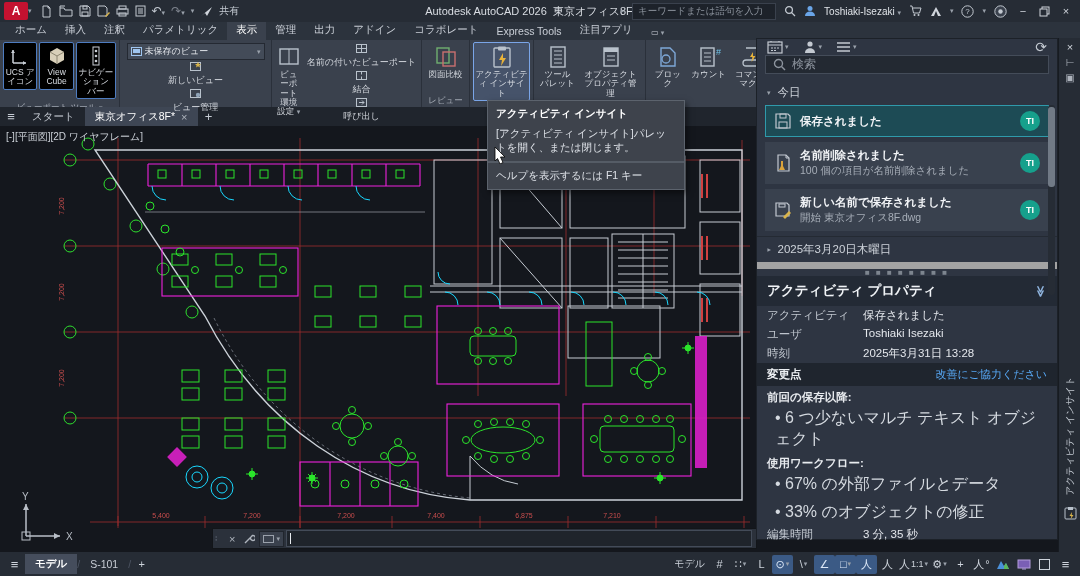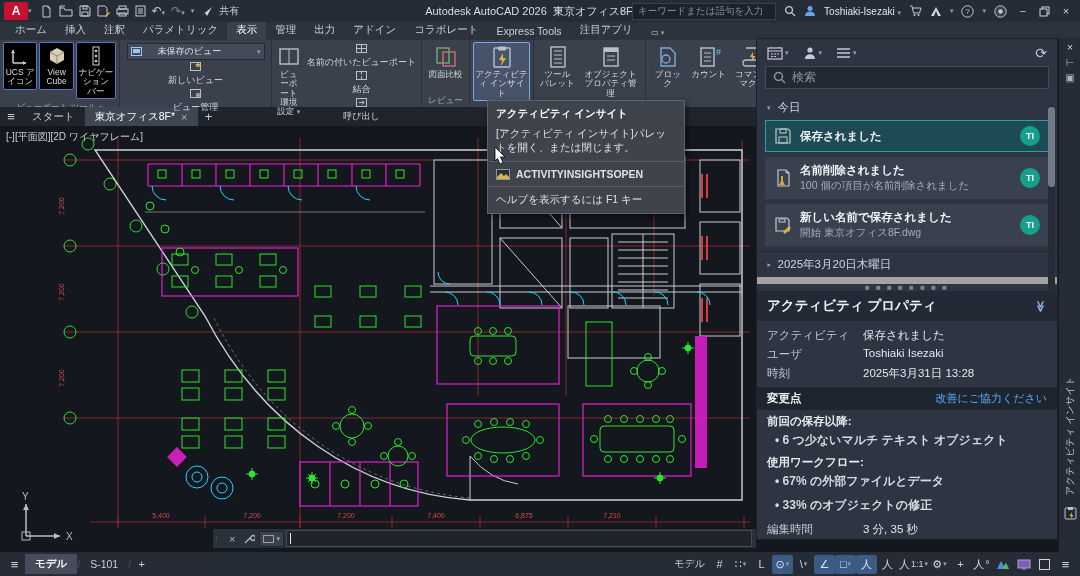--- a/index.html
+++ b/index.html
@@ -75,21 +75,21 @@
   .avatar{width:20px;height:20px;border-radius:50%;background:#16a08c;color:#fff;font-size:9px;
     font-weight:bold;display:flex;align-items:center;justify-content:center;margin-left:auto;flex:none;}
   .ap-dots{text-align:center;color:#7d858f;font-size:8px;letter-spacing:2px;line-height:7px;}
   .props-h{background:#232a35;font-size:13.5px;font-weight:bold;color:#f0f3f6;display:flex;
     align-items:center;padding:6px 10px;}
   .kv{display:flex;font-size:11.5px;padding:2px 10px;}
   .kv .k{width:96px;color:#c3c9d1;flex:none;}
   .kv .v{color:#e4e7ec;}
   .chg{background:#1f252e;display:flex;align-items:center;padding:4px 10px;font-size:11.5px;}
   .bold-h{font-size:11.5px;font-weight:bold;color:#e8ebef;padding:4px 10px 1px;}
-  .bullet{font-size:12px;color:#d5dae0;padding:2px 10px 2px 18px;font-weight:bold;}
+  .bullet{font-size:16px;color:#d5dae0;padding:2px 10px 2px 18px;}
   .link{color:#57a8f5;margin-left:auto;font-size:11px;}
   .scrollbar{position:absolute;right:2px;top:66px;width:7px;height:190px;background:#262c35;border-radius:3px;}
   .thumb{position:absolute;left:0;top:2px;width:7px;height:80px;background:#717a86;border-radius:3px;}
   
   .rstrip{position:absolute;left:1058px;top:38px;width:22px;height:514px;background:#262c35;
     border-left:1px solid #171b21;z-index:21;display:flex;flex-direction:column;align-items:center;}
   .vtitle{position:absolute;left:-44px;top:396px;transform:rotate(-90deg);transform-origin:center;
     width:110px;font-size:9.5px;color:#c3c9d1;white-space:nowrap;}
   
   .tooltip{position:absolute;left:487px;top:100px;width:196px;background:#3e434c;border:1px solid #5c636d;
@@ -231,21 +231,21 @@
           <span>ナビゲーション バー</span>
         </div>
       </div>
       <div class="rp-label"><span>ビューポート ツール</span> <span class="ddg">▾</span></div>
     </div>
 
     <div class="rp" style="width:152px">
       <div class="rp-body">
         <div class="col" style="padding-top:1px;">
           <div class="vdrop">
-            <span style="display:flex;align-items:center;gap:16px;">
+            <span style="display:flex;align-items:center;gap:3px;">
                 <svg width="11" height="9" viewBox="0 0 11 9">
                   <rect x="0.5" y="0.5" width="10" height="8" fill="none" stroke="#9fc5ef"></rect>
                   <rect x="2" y="2" width="7" height="4" fill="#9fc5ef"></rect>
                 </svg>
                 <span>未保存のビュー</span>
               </span>
             <span class="ddg">▾</span>
           </div>
           <div class="rrow">
               <svg width="11" height="9" viewBox="0 0 11 9">
@@ -894,27 +894,20 @@
         <rect x="1" y="2" width="11" height="11" rx="1" fill="none" stroke="#b9c2cc"></rect>
         <rect x="4" y="1" width="5" height="3" fill="#b9c2cc"></rect>
         <path d="M8 6l-2.5 4h1.8l-.6 3 2.8-4h-1.8z" fill="#d9b44a"></path>
       </svg>
   </div>
 
   <div class="tooltip">
     <div class="tt-sec" style="font-weight:bold;color:#fff;">アクティビティ インサイト</div>
     <div class="tt-sec" style="padding-top:0;">[アクティビティ インサイト]パレットを開く、または閉じます。</div>
     <div class="tt-div"></div>
-    <div class="tt-sec" style="display:flex;align-items:center;gap:6px;">
-      <svg width="14" height="11" viewBox="0 0 14 11">
-          <rect x="0.5" y="0.5" width="13" height="10" fill="#2a2f38" stroke="#8d949e"></rect>
-          <path d="M1 8l4-4 3 3 2-2 3 3v2H1z" fill="#d9b44a"></path>
-        </svg>
-      <span style="font-weight:bold;">ACTIVITYINSIGHTSOPEN</span>
-    </div>
     <div class="tt-div"></div>
     <div class="tt-sec">ヘルプを表示するには F1 キー</div>
   </div>
 
   <svg class="cursor" width="14" height="18" viewBox="0 0 14 18">
     <path d="M1 1l10 10H6.5L9 16.5 6 18l-2.5-5.5L1 15z" fill="#fff" stroke="#000" stroke-width="0.8"></path>
   </svg>
 
 </div>
 

